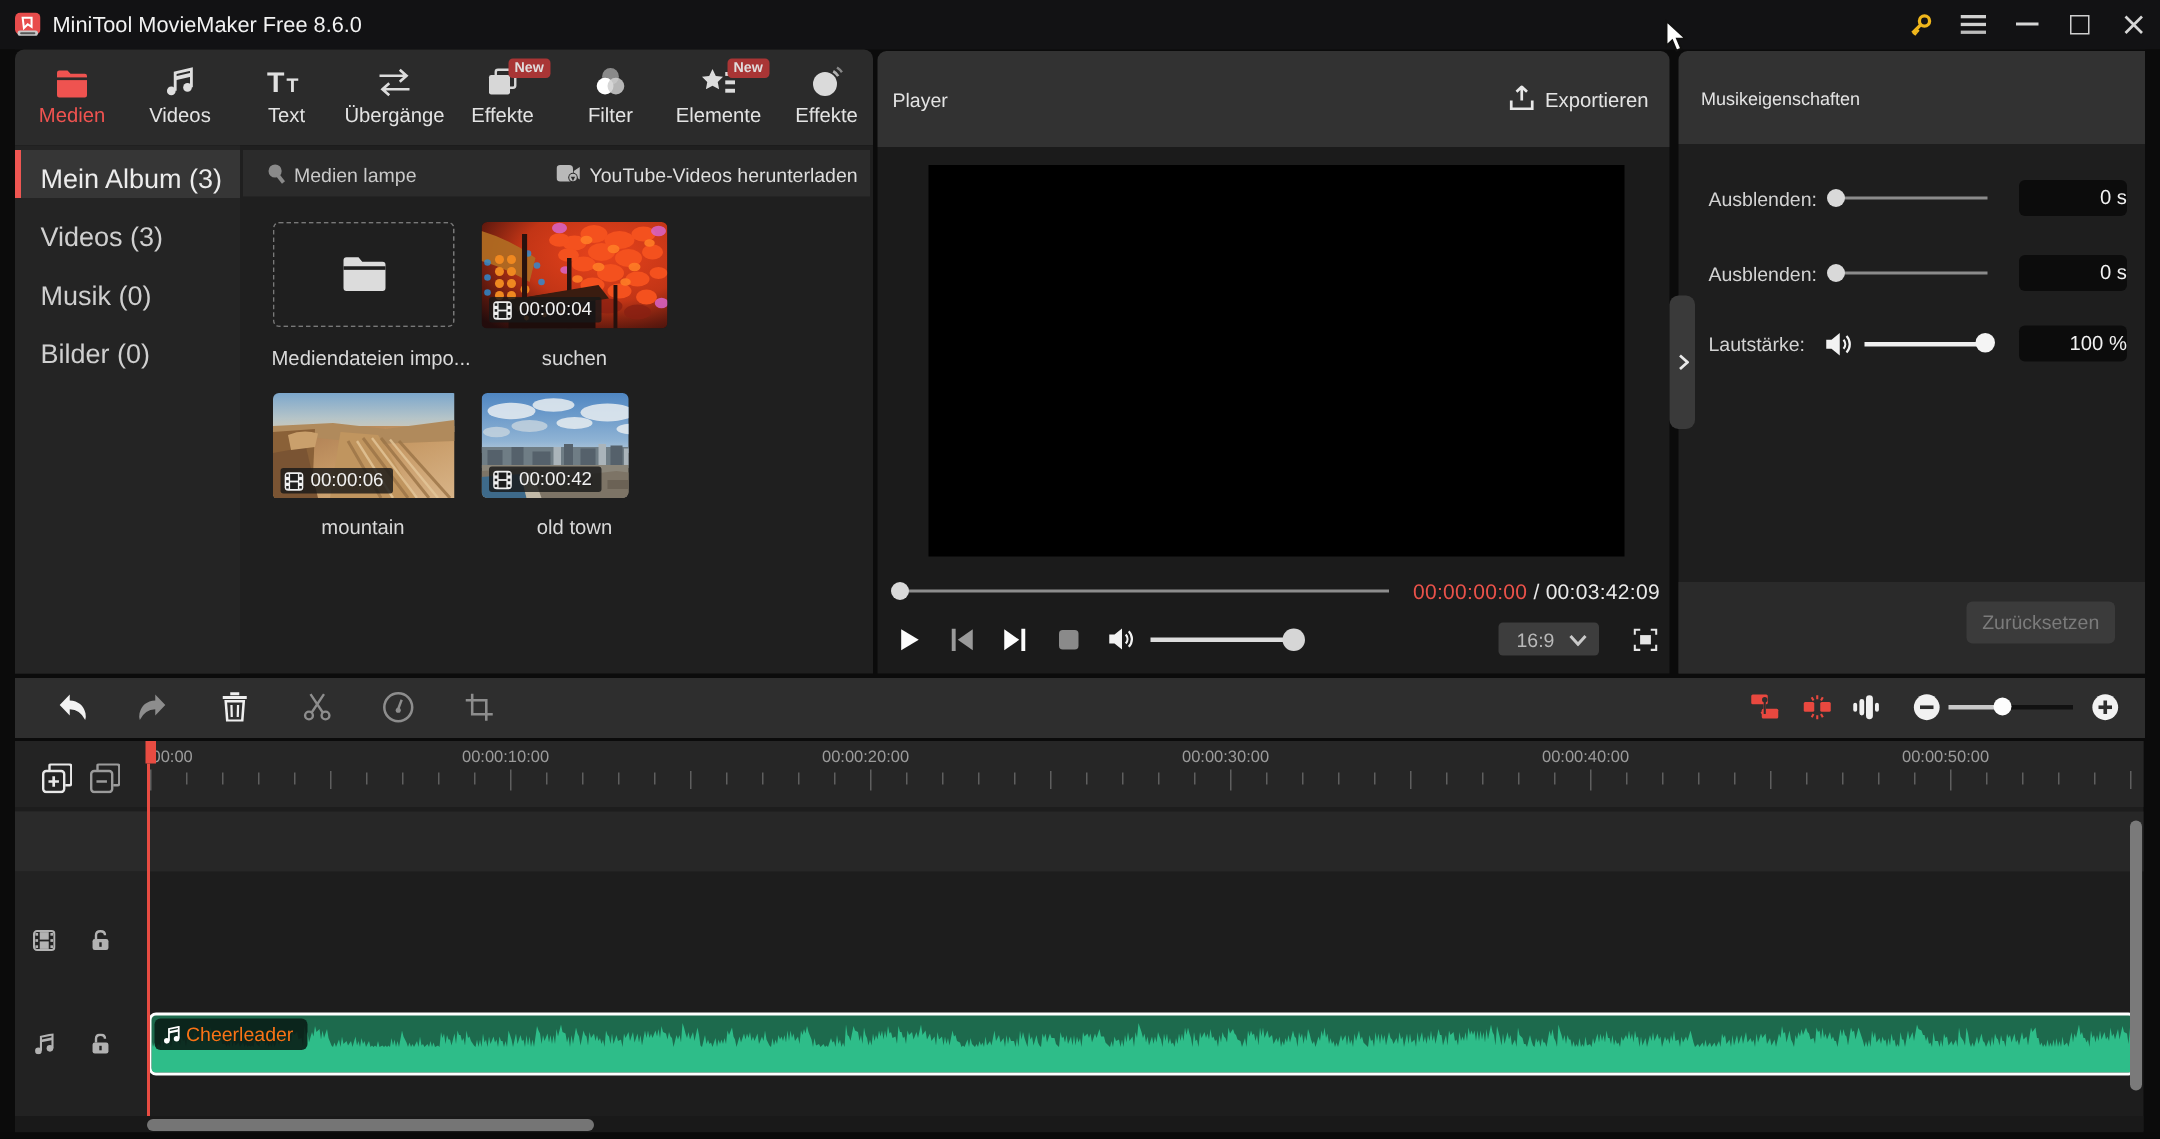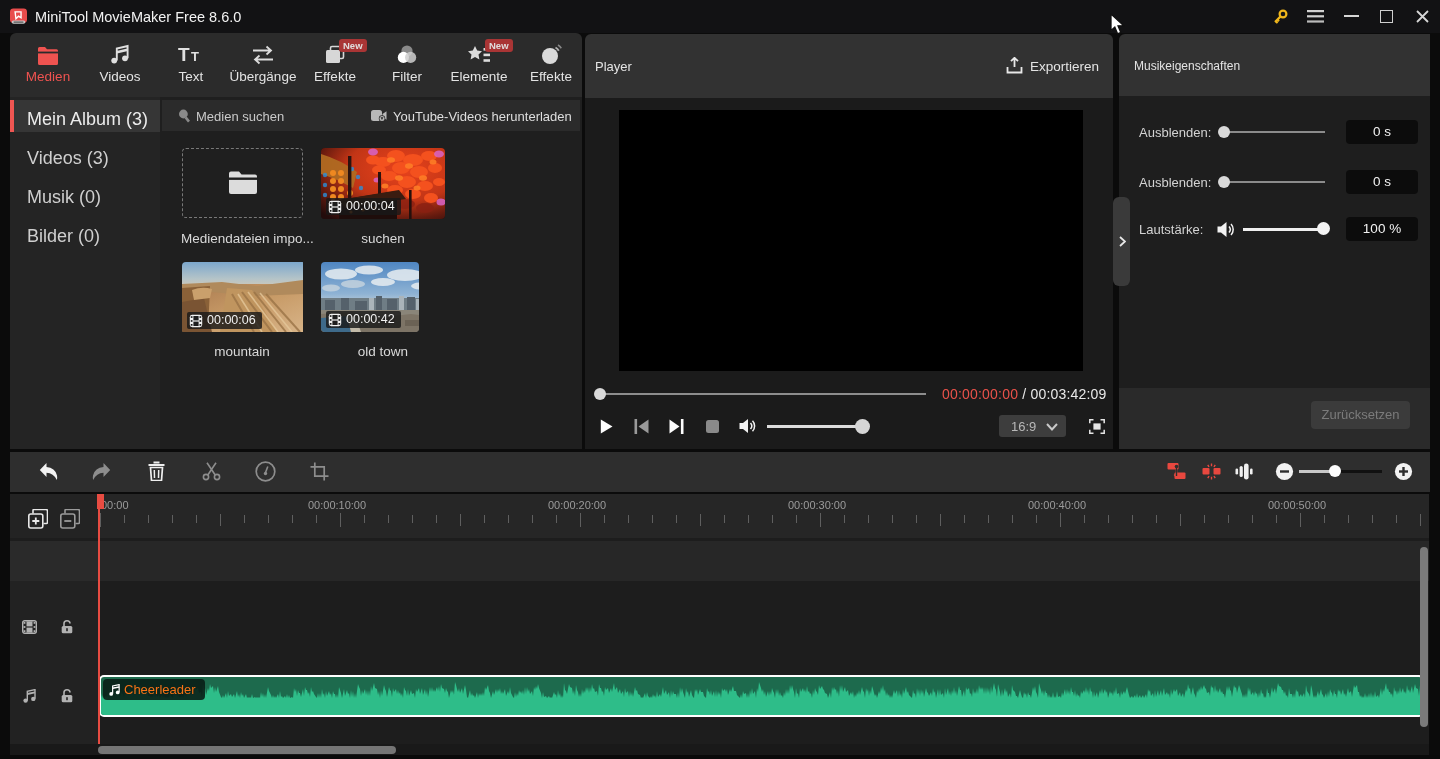--- a/index.html
+++ b/index.html
@@ -26,21 +26,21 @@
 
 .sbi{position:absolute;left:17px;font-size:18px;color:#cfcfcf}
 
 .thumb{position:absolute;width:124px;height:71px;border-radius:4px;overflow:hidden}
 .dur{position:absolute;left:5px;bottom:4px;height:17px;background:rgba(24,24,24,.82);
  border-radius:2px;color:#f0f0f0;font-size:12.5px;line-height:17px;padding:0 6px 0 2px;display:flex;align-items:center}
 .tlabel{position:absolute;width:124px;text-align:center;font-size:13.5px;color:#d9d9d9;white-space:nowrap}
 
 .rlabel{position:absolute;left:1139px;font-size:13px;color:#d3d3d3}
 .vbox{position:absolute;left:1346px;width:72px;height:24px;background:#0c0c0c;border-radius:4px;
- color:#f2f2f2;font-size:13.5px;text-align:center;line-height:24px}
+ color:#f2f2f2;font-size:13.5px;text-align:right;line-height:24px}
 .knob{position:absolute;width:12px;height:12px;border-radius:50%;background:#d9d9d9}
 
 .rlb{position:absolute;top:499px;font-size:11px;color:#9b9b9b;white-space:nowrap}
 </style>
 </head>
 <body>
 
 <div class="a" id="titlebar"></div>
 <svg class="a" style="left:10px;top:7px" width="17" height="20" viewBox="0 0 20 20">
  <rect x="0" y="0" width="20" height="17" rx="4" fill="#e84c4c"></rect>
@@ -149,21 +149,21 @@
 <div class="sbi" style="top:109px;left:27px;color:#ececec">Mein Album (3)</div>
 <div class="sbi" style="top:148px;left:27px">Videos (3)</div>
 <div class="sbi" style="top:187px;left:27px">Musik (0)</div>
 <div class="sbi" style="top:226px;left:27px">Bilder (0)</div>
 
 <div class="a" style="left:162px;top:100px;width:418px;height:31px;background:#2b2b2b"></div>
 <svg class="a" style="left:177px;top:108px" width="15" height="15" viewBox="0 0 15 15">
  <circle cx="6.4" cy="6" r="4.4" fill="#8a8a8a"></circle>
     <path d="M8.6 9.4 L12 13.6" stroke="#8a8a8a" stroke-width="2.6"></path>
 </svg>
-<div class="a" style="left:196px;top:109px;font-size:13px;color:#c9c9c9">Medien suchen</div>
+<div class="a" style="left:196px;top:109px;font-size:13px;color:#c9c9c9">Medien lampe</div>
 <svg class="a" style="left:371px;top:109px" width="16" height="13" viewBox="0 0 16 13">
  <rect x="0" y="1" width="11" height="11" rx="2.5" fill="#b9b9b9"></rect>
  <path d="M11.5 5 L15.5 2.3 L15.5 10.7 L11.5 8 Z" fill="#b9b9b9"></path>
  <circle cx="11" cy="9.4" r="3.2" fill="#2b2b2b"></circle>
     <circle cx="11" cy="9.4" r="2.5" fill="#b9b9b9"></circle>
  <text x="11" y="11.4" font-size="5" fill="#2b2b2b" text-anchor="middle" font-weight="bold">▼</text>
 </svg>
 <div class="a" style="left:393px;top:109px;font-size:13px;color:#dedede">YouTube-Videos herunterladen</div>
 
 <div class="a" style="left:182px;top:148px;width:121px;height:70px;border:1.6px dashed #787878;border-radius:4px;box-sizing:border-box"></div>

